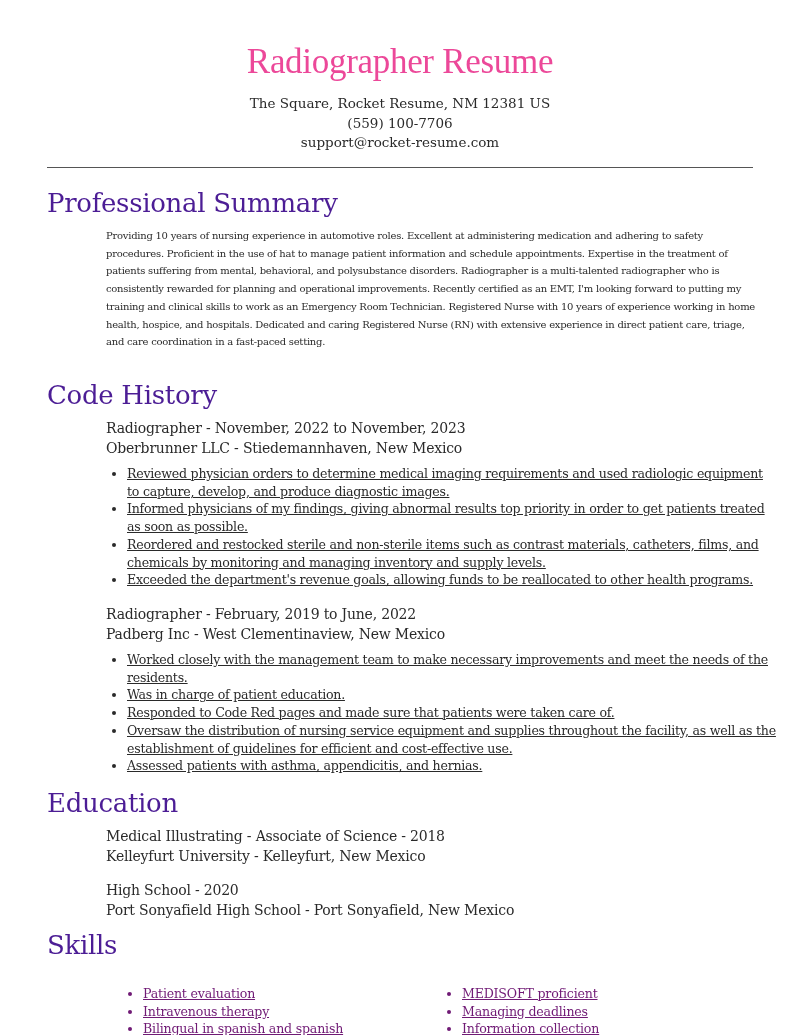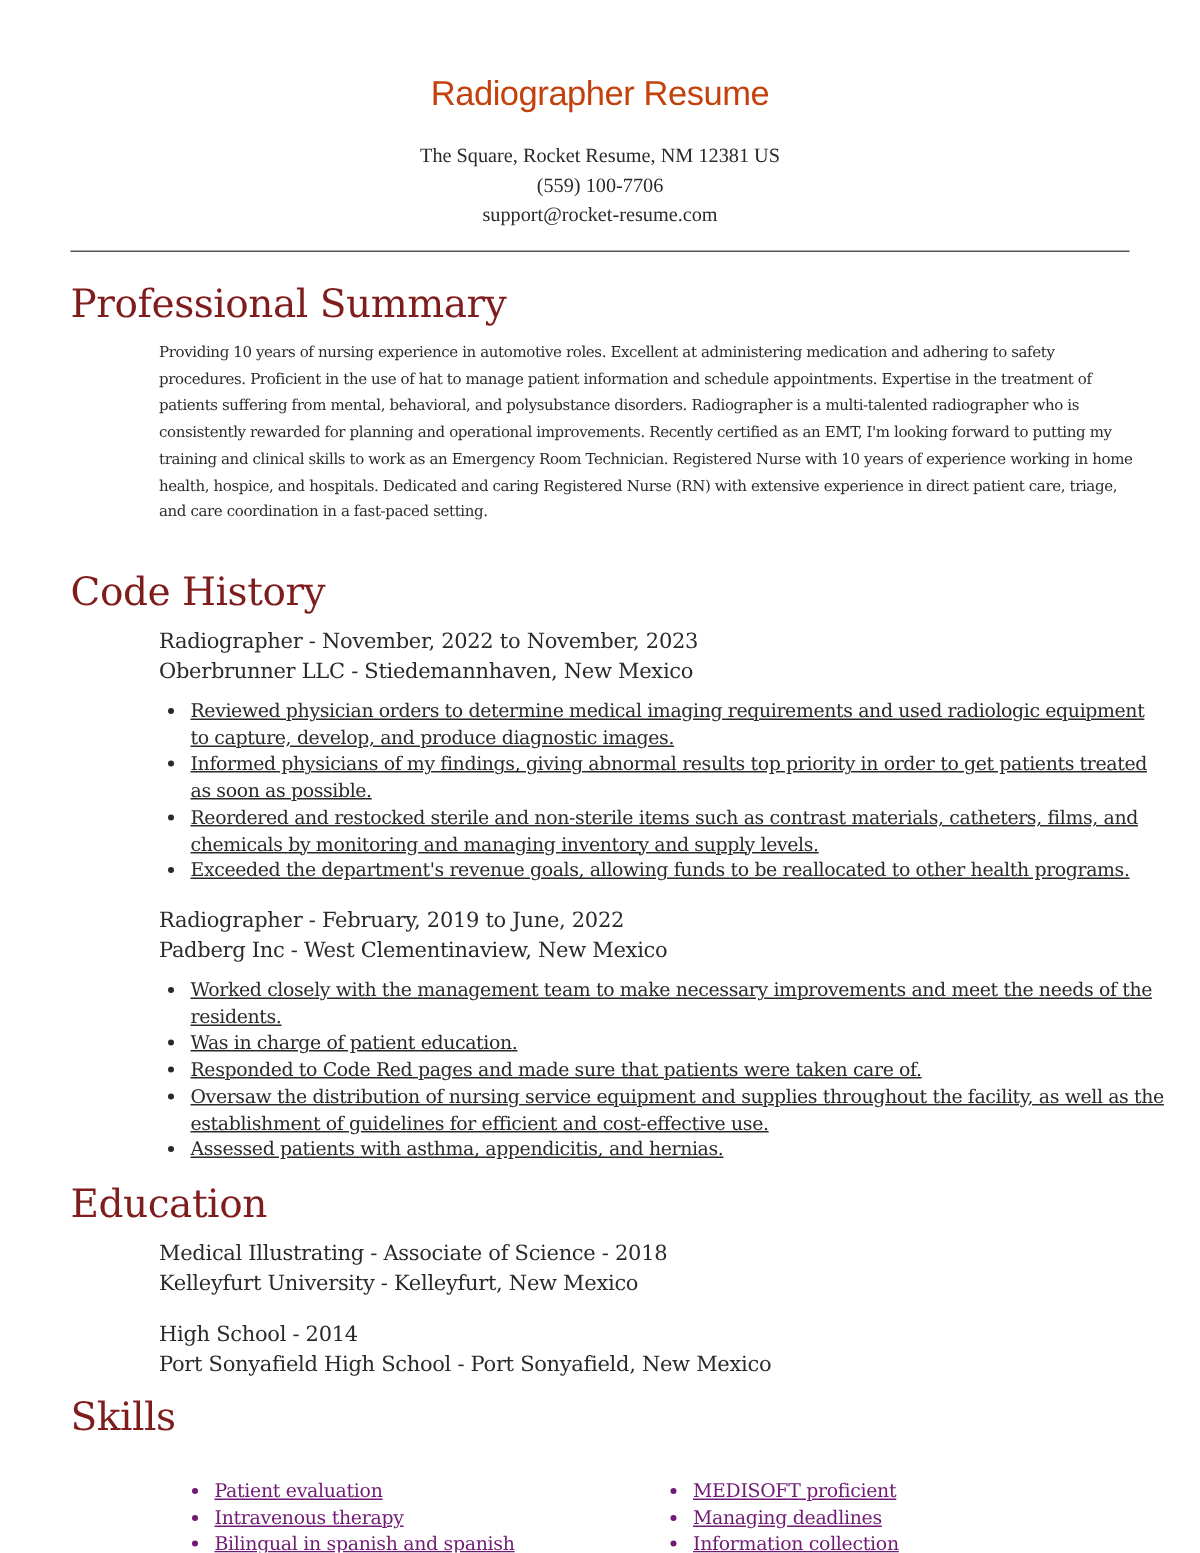--- a/index.html
+++ b/index.html
@@ -4,30 +4,30 @@
   <style>
     html, body { margin: 0; padding: 0; background: #ffffff; }
     body {
       width: 800px; height: 1035px; overflow: hidden;
       font-family: "DejaVu Serif", "Liberation Serif", serif;
       color: #222222;
     }
     .page { position: relative; width: 800px; height: 1035px; }
     .header { text-align: center; padding-top: 40px; }
     .title {
-      font-size: 23px; font-weight: 400; margin: 0; line-height: 44px;
-      color: #c2410c;
-      font-family: Liberation Sans, sans-serif;
+      font-size: 35px; font-weight: 400; margin: 0; line-height: 44px;
+      color: #ec4899;
+      font-family: Liberation Serif, serif;
       letter-spacing: -0.3px;
     }
-    .contact { margin-top: 10px; font-size: 13.5px; line-height: 19.5px; color: #2a2a2a; font-family: Liberation Serif, serif; }
+    .contact { margin-top: 10px; font-size: 13.5px; line-height: 19.5px; color: #2a2a2a; }
     .rule { position: absolute; left: 47px; top: 167px; width: 706px; height: 0; border-top: 1.5px solid #555; }
     .section-title {
       position: absolute; left: 47px; margin: 0;
-      font-size: 26px; font-weight: 400; line-height: 32px; color: #7f1d1d;
+      font-size: 26px; font-weight: 400; line-height: 32px; color: #4c1d95;
       font-family: "DejaVu Serif", serif;
       letter-spacing: -0.3px;
     }
     .body-text {
       position: absolute; left: 106px; width: 650px;
       font-size: 10px; line-height: 17.7px; color: #2a2a2a;
       letter-spacing: -0.25px;
     }
     .job-line {
       position: absolute; left: 106px; width: 650px;
@@ -80,21 +80,21 @@
     <li>Worked closely with the management team to make necessary improvements and meet the needs of the residents.</li>
     <li>Was in charge of patient education.</li>
     <li>Responded to Code Red pages and made sure that patients were taken care of.</li>
     <li>Oversaw the distribution of nursing service equipment and supplies throughout the facility, as well as the establishment of guidelines for efficient and cost-effective use.</li>
     <li>Assessed patients with asthma, appendicitis, and hernias.</li>
   </ul>
 
   <h2 class="section-title" style="top:787px;">Education</h2>
   <div class="job-line" style="top:826px;">Medical Illustrating - Associate of Science - 2018</div>
   <div class="job-line" style="top:846px;">Kelleyfurt University - Kelleyfurt, New Mexico</div>
-  <div class="job-line" style="top:880px;">High School - 2014</div>
+  <div class="job-line" style="top:880px;">High School - 2020</div>
   <div class="job-line" style="top:900px;">Port Sonyafield High School - Port Sonyafield, New Mexico</div>
 
   <h2 class="section-title" style="top:929px;">Skills</h2>
   <ul class="skills" style="top:969px; left:106px; width:300px;">
     <li>Patient evaluation</li>
     <li>Intravenous therapy</li>
     <li>Bilingual in spanish and spanish</li>
   </ul>
   <ul class="skills" style="top:969px; left:425px; width:300px;">
     <li>MEDISOFT proficient</li>

